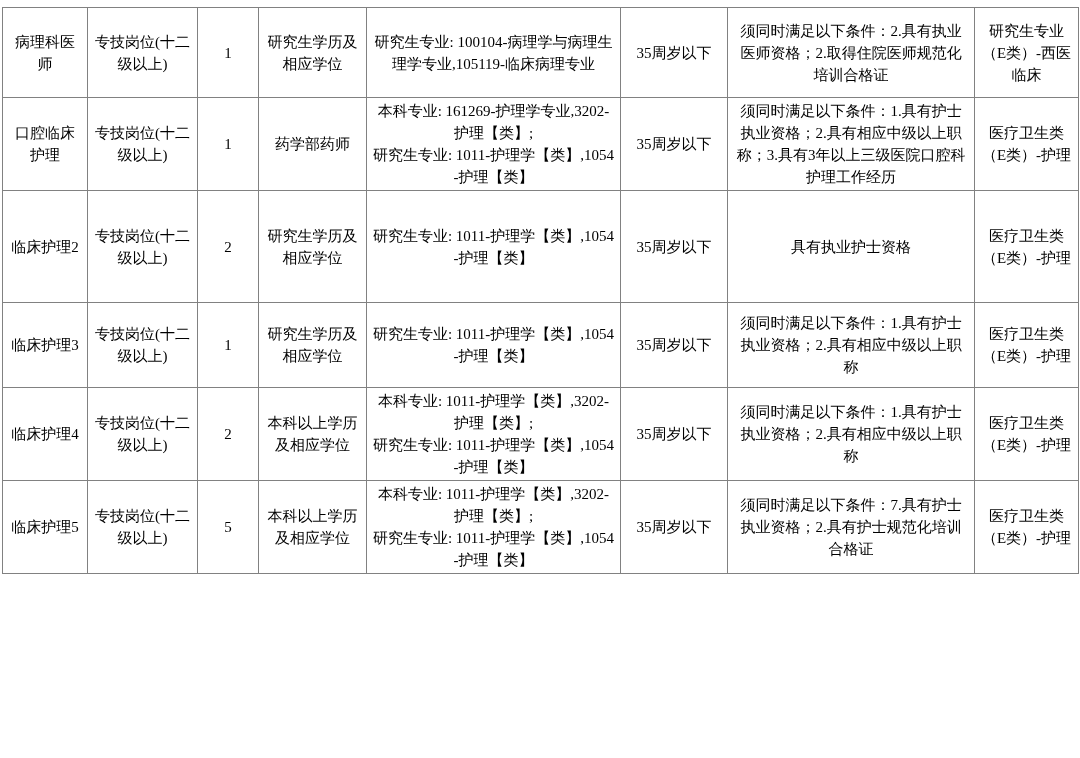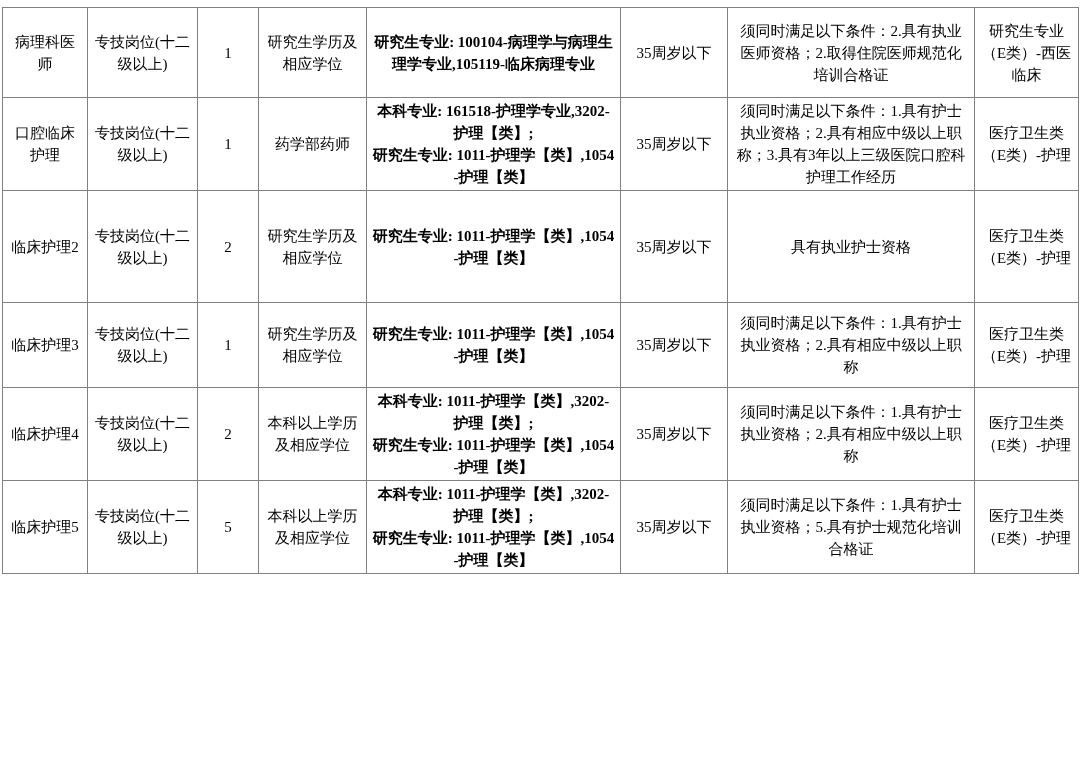--- a/index.html
+++ b/index.html
@@ -49,21 +49,20 @@
   tbody tr:nth-child(2) { height: 78px; }
   tbody tr:nth-child(3) { height: 112px; }
   tbody tr:nth-child(4) { height: 85px; }
   tbody tr:nth-child(5) { height: 70px; }
   tbody tr:nth-child(6) { height: 88px; }
   tbody tr:nth-child(7) { height: 106px; }
   tbody tr:nth-child(8) { height: 102px; }
   td.cell-major {
     text-align: left;
     white-space: pre-line;
-    font-weight: bold;
   }
   td.cond-long {
     text-align: left;
   }
 </style>
 </head>
 <body>
 
 <div class="sheet">
   <table class="jobs">
@@ -86,21 +85,21 @@
     <td class="cell-major">研究生专业: 100104-病理学与病理生理学专业,105119-临床病理专业</td>
     <td>35周岁以下</td>
     <td class="cond-long">须同时满足以下条件：2.具有执业医师资格；2.取得住院医师规范化培训合格证</td>
     <td>研究生专业（E类）-西医临床</td>
   </tr>
         <tr>
     <td>口腔临床护理</td>
     <td>专技岗位(十二级以上)</td>
     <td>1</td>
     <td>药学部药师</td>
-    <td class="cell-major">本科专业: 161518-护理学专业,3202-护理【类】;
+    <td class="cell-major">本科专业: 161269-护理学专业,3202-护理【类】;
 研究生专业: 1011-护理学【类】,1054-护理【类】</td>
     <td>35周岁以下</td>
     <td class="cond-long">须同时满足以下条件：1.具有护士执业资格；2.具有相应中级以上职称；3.具有3年以上三级医院口腔科护理工作经历</td>
     <td>医疗卫生类（E类）-护理</td>
   </tr>
         <tr>
     <td>临床护理2</td>
     <td>专技岗位(十二级以上)</td>
     <td>2</td>
     <td>研究生学历及相应学位</td>
@@ -131,18 +130,18 @@
     <td>医疗卫生类（E类）-护理</td>
   </tr>
         <tr>
     <td>临床护理5</td>
     <td>专技岗位(十二级以上)</td>
     <td>5</td>
     <td>本科以上学历及相应学位</td>
     <td class="cell-major">本科专业: 1011-护理学【类】,3202-护理【类】;
 研究生专业: 1011-护理学【类】,1054-护理【类】</td>
     <td>35周岁以下</td>
-    <td class="cond-long">须同时满足以下条件：1.具有护士执业资格；5.具有护士规范化培训合格证</td>
+    <td class="cond-long">须同时满足以下条件：7.具有护士执业资格；2.具有护士规范化培训合格证</td>
     <td>医疗卫生类（E类）-护理</td>
   </tr>
       </tbody>
   </table>
 </div>
 
 </body></html>

